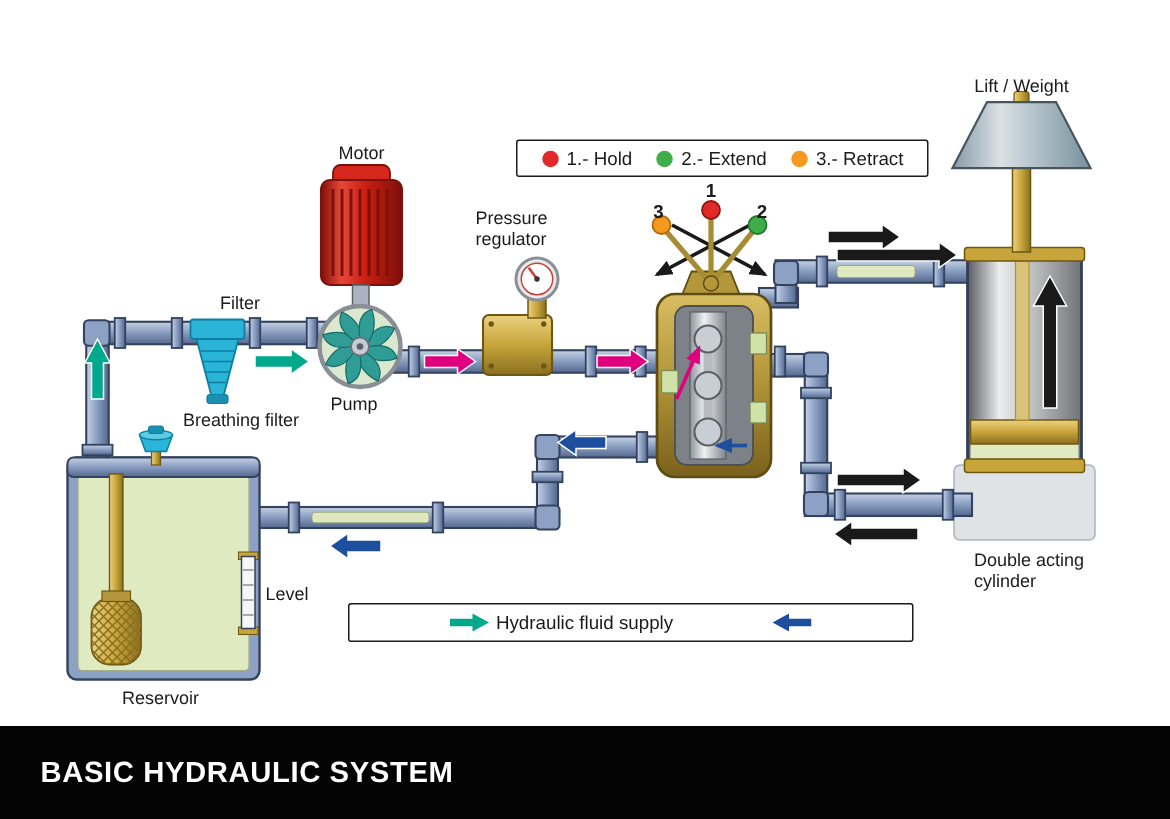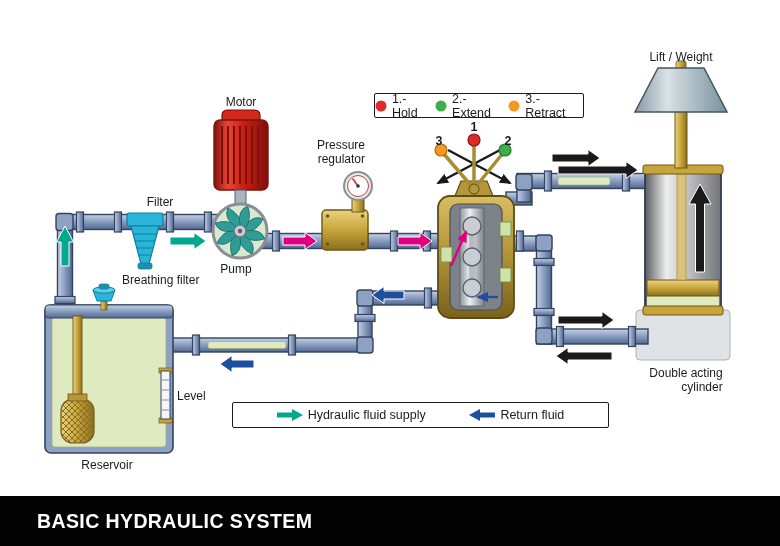--- a/index.html
+++ b/index.html
@@ -1,30 +1,30 @@
 <!DOCTYPE html>
 <html><head>
 <meta charset="utf-8">
 <style>
   html,body{margin:0;padding:0;background:#fff;}
   .stage{position:relative;width:780px;height:546px;background:#fff;overflow:hidden;
          font-family:"Liberation Sans",sans-serif;}
   .stage svg.canvas{position:absolute;left:0;top:0;}
   .lbl{position:absolute;font-size:12px;line-height:14px;color:#1b1b1b;white-space:nowrap;}
-  .ctr{transform:translateX(-50%);text-align:right;}
+  .ctr{transform:translateX(-50%);text-align:left;}
   .num{font-size:12.5px;font-weight:bold;}
   .legend{position:absolute;display:flex;align-items:center;background:#fff;
           border:1.4px solid #1b1b1b;border-radius:2px;font-size:12.5px;color:#1b1b1b;
           box-sizing:border-box;}
   .legend .item{display:flex;align-items:center;gap:5px;}
-  #legend-pos{left:374px;top:93px;width:210px;height:25px;justify-content:space-evenly;}
+  #legend-pos{left:344px;top:93px;width:275px;height:25px;justify-content:space-evenly;}
   #legend-flow{left:232px;top:402px;width:377px;height:26px;justify-content:space-evenly;text-align:right;}
-  .titlebar{position:absolute;left:0;bottom:0;width:780px;height:50px;background:#030303;
+  .titlebar{position:absolute;left:0;bottom:0;width:780px;height:62px;background:#030303;
             display:flex;align-items:center;color:#fff;font-weight:bold;font-size:19.5px;
-            letter-spacing:.4px;padding-left:37px;box-sizing:border-box;}
+            letter-spacing:.4px;padding-left:27px;box-sizing:border-box;}
 </style>
 </head>
 <body>
 
 <div class="stage">
 
 <svg class="canvas" width="780" height="500" viewBox="0 0 780 500">
   <defs>
     <linearGradient id="pipeH" x1="0" y1="0" x2="0" y2="1">
       <stop offset="0" stop-color="#c7d2e4"></stop>
@@ -333,21 +333,20 @@
   <span class="item">
     <svg width="26" height="12">
       <polygon points="0,3.5 15,3.5 15,0 26,6 15,12 15,8.5 0,8.5" fill="#00a88c"></polygon>
         </svg>
     <span>Hydraulic fluid supply</span>
   </span>
   <span class="item">
     <svg width="26" height="12">
       <polygon points="26,3.5 11,3.5 11,0 0,6 11,12 11,8.5 26,8.5" fill="#1d4f9e"></polygon>
         </svg>
-    <span>Return fluid</span>
   </span>
 </div>
 
 <div class="titlebar">
   <span>BASIC HYDRAULIC SYSTEM</span>
 </div>
 
 </div>
 
 </body></html>

